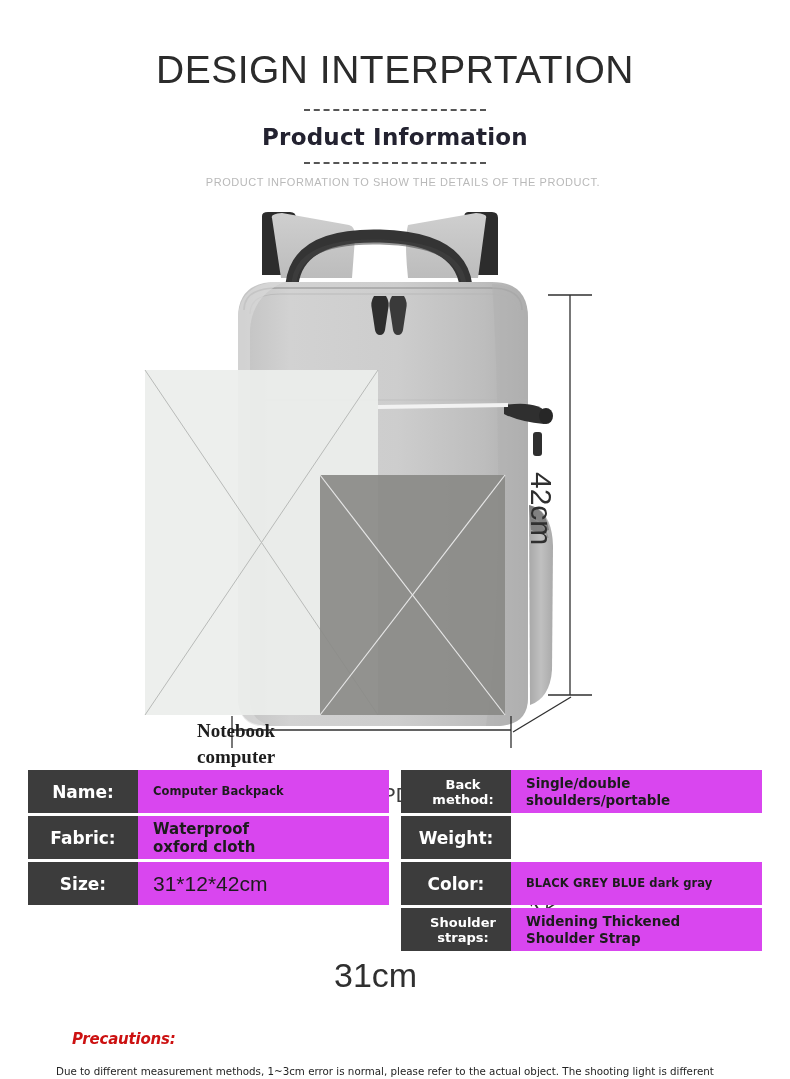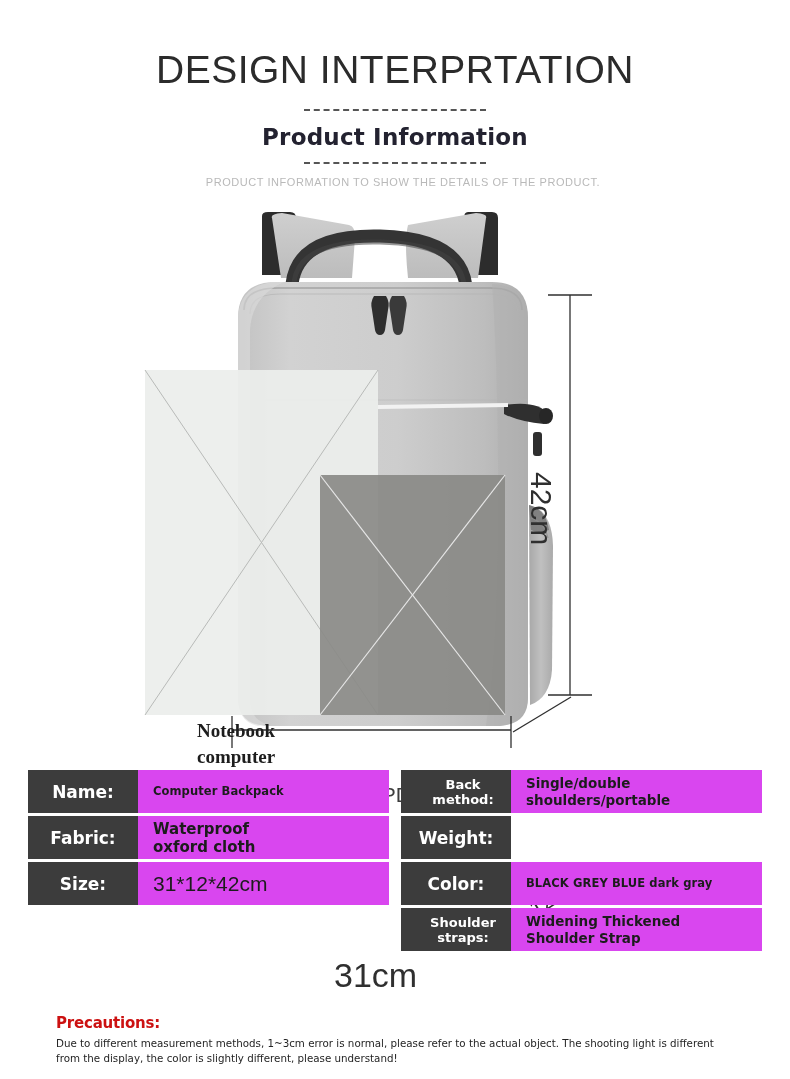--- a/index.html
+++ b/index.html
@@ -178,26 +178,27 @@
   .spec-val.mid { font-size: 13.5px; }
 
   
   .precautions {
     position: absolute;
     left: 56px;
     top: 1014px;
     width: 680px;
   }
   .prec-title {
-    margin: 0;
+    margin: 16px;
     font-family: "DejaVu Sans", sans-serif;
     font-size: 15px;
     font-weight: bold;
     color: #cc1111;
     letter-spacing: -0.2px;
+    font-style: italic;
   }
   .prec-body {
     margin: 4px 0 0 0;
     font-family: "DejaVu Sans", sans-serif;
     font-size: 10.3px;
     line-height: 1.5;
     color: #242424;
   }
 </style>
 </head>

